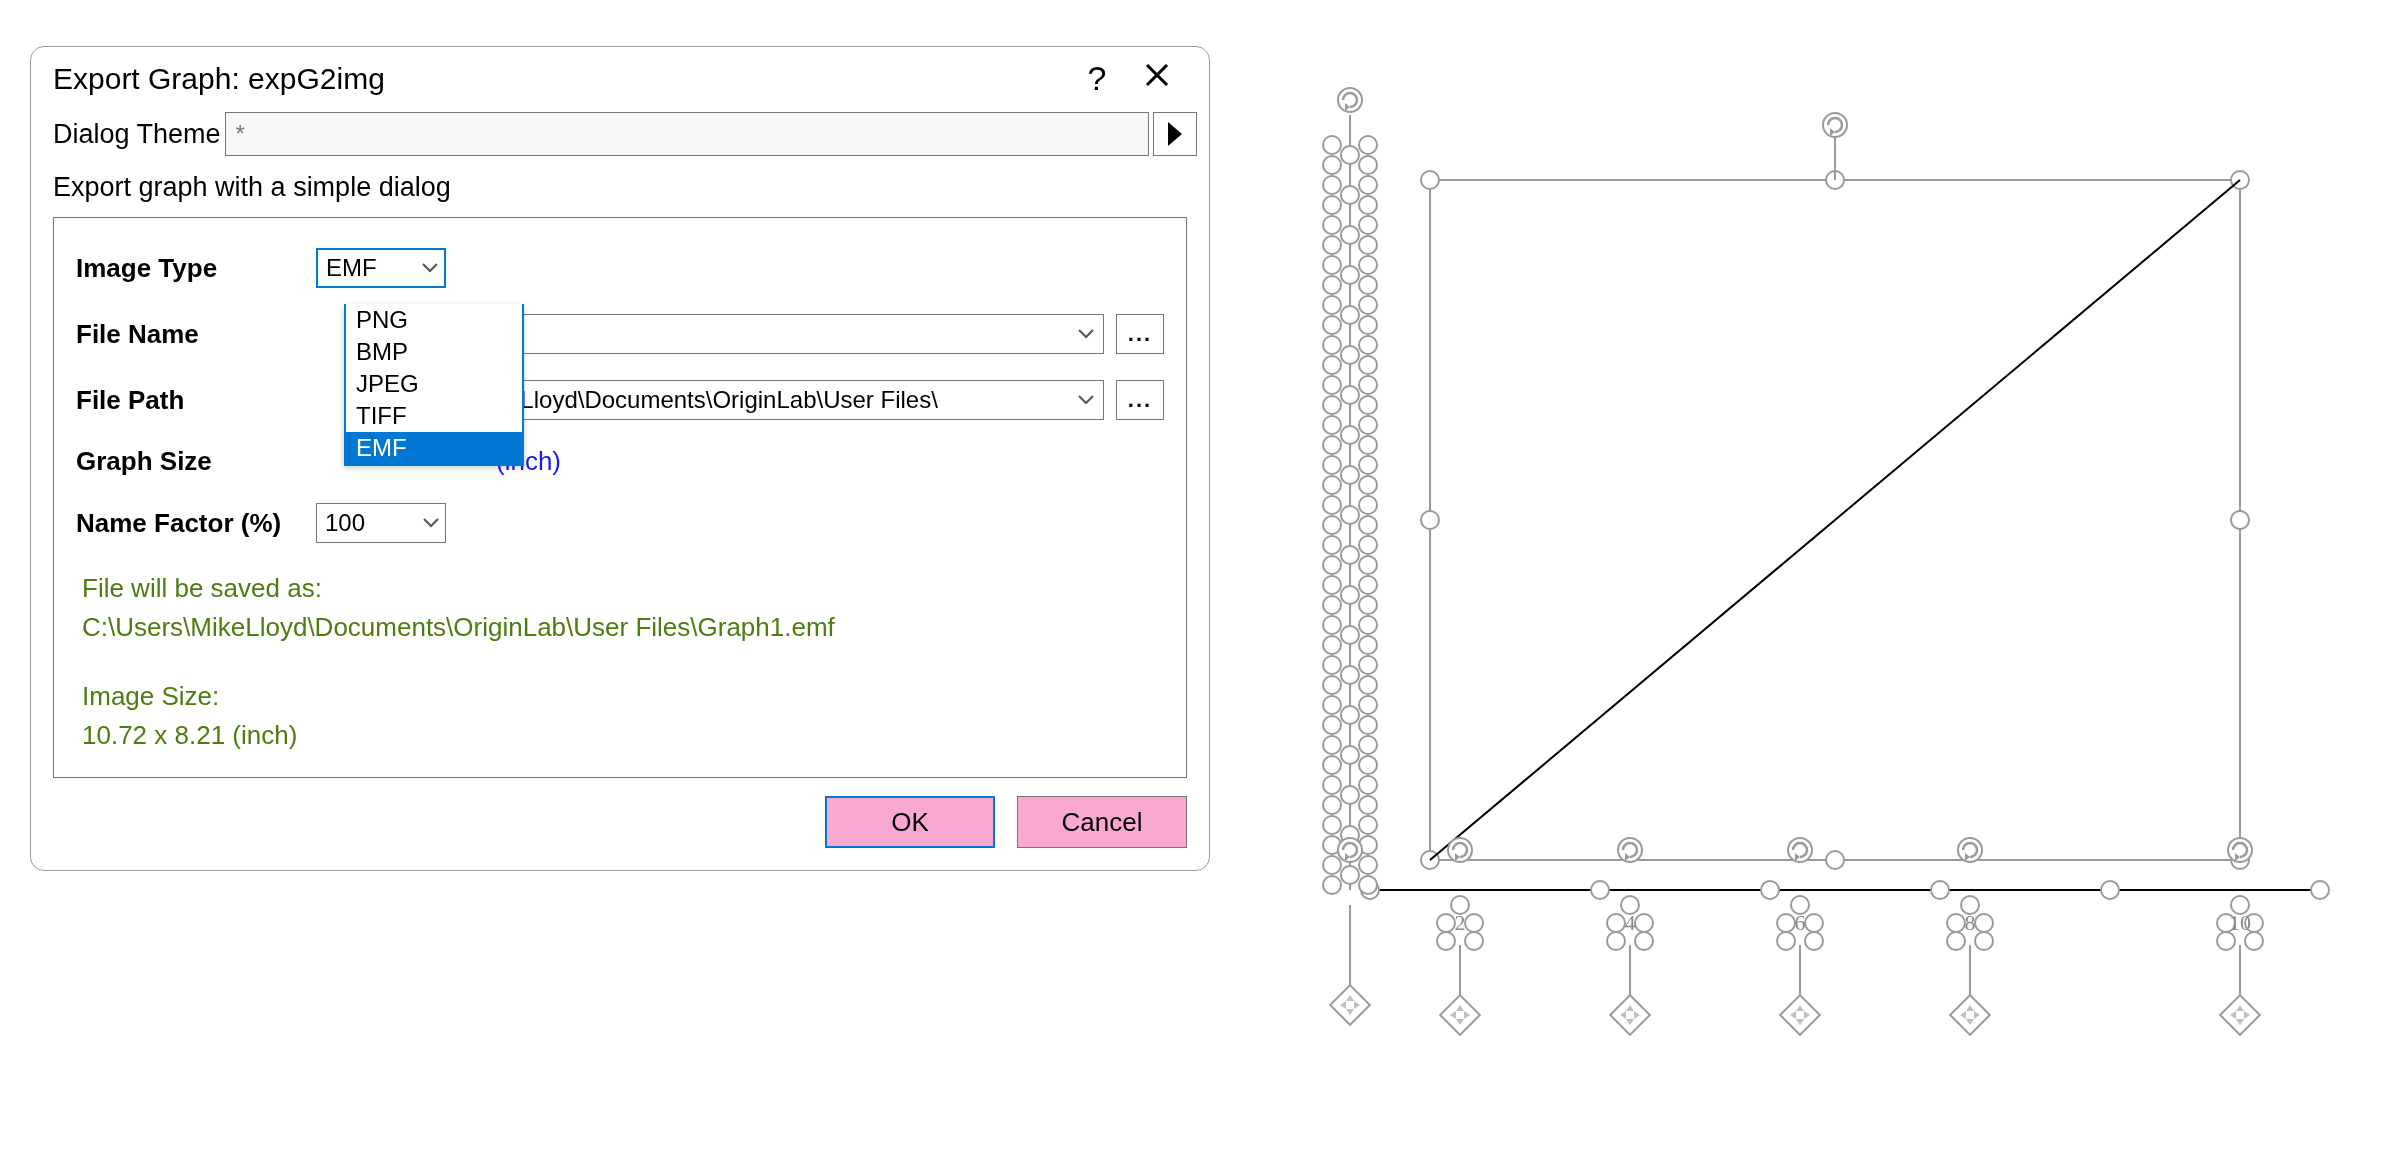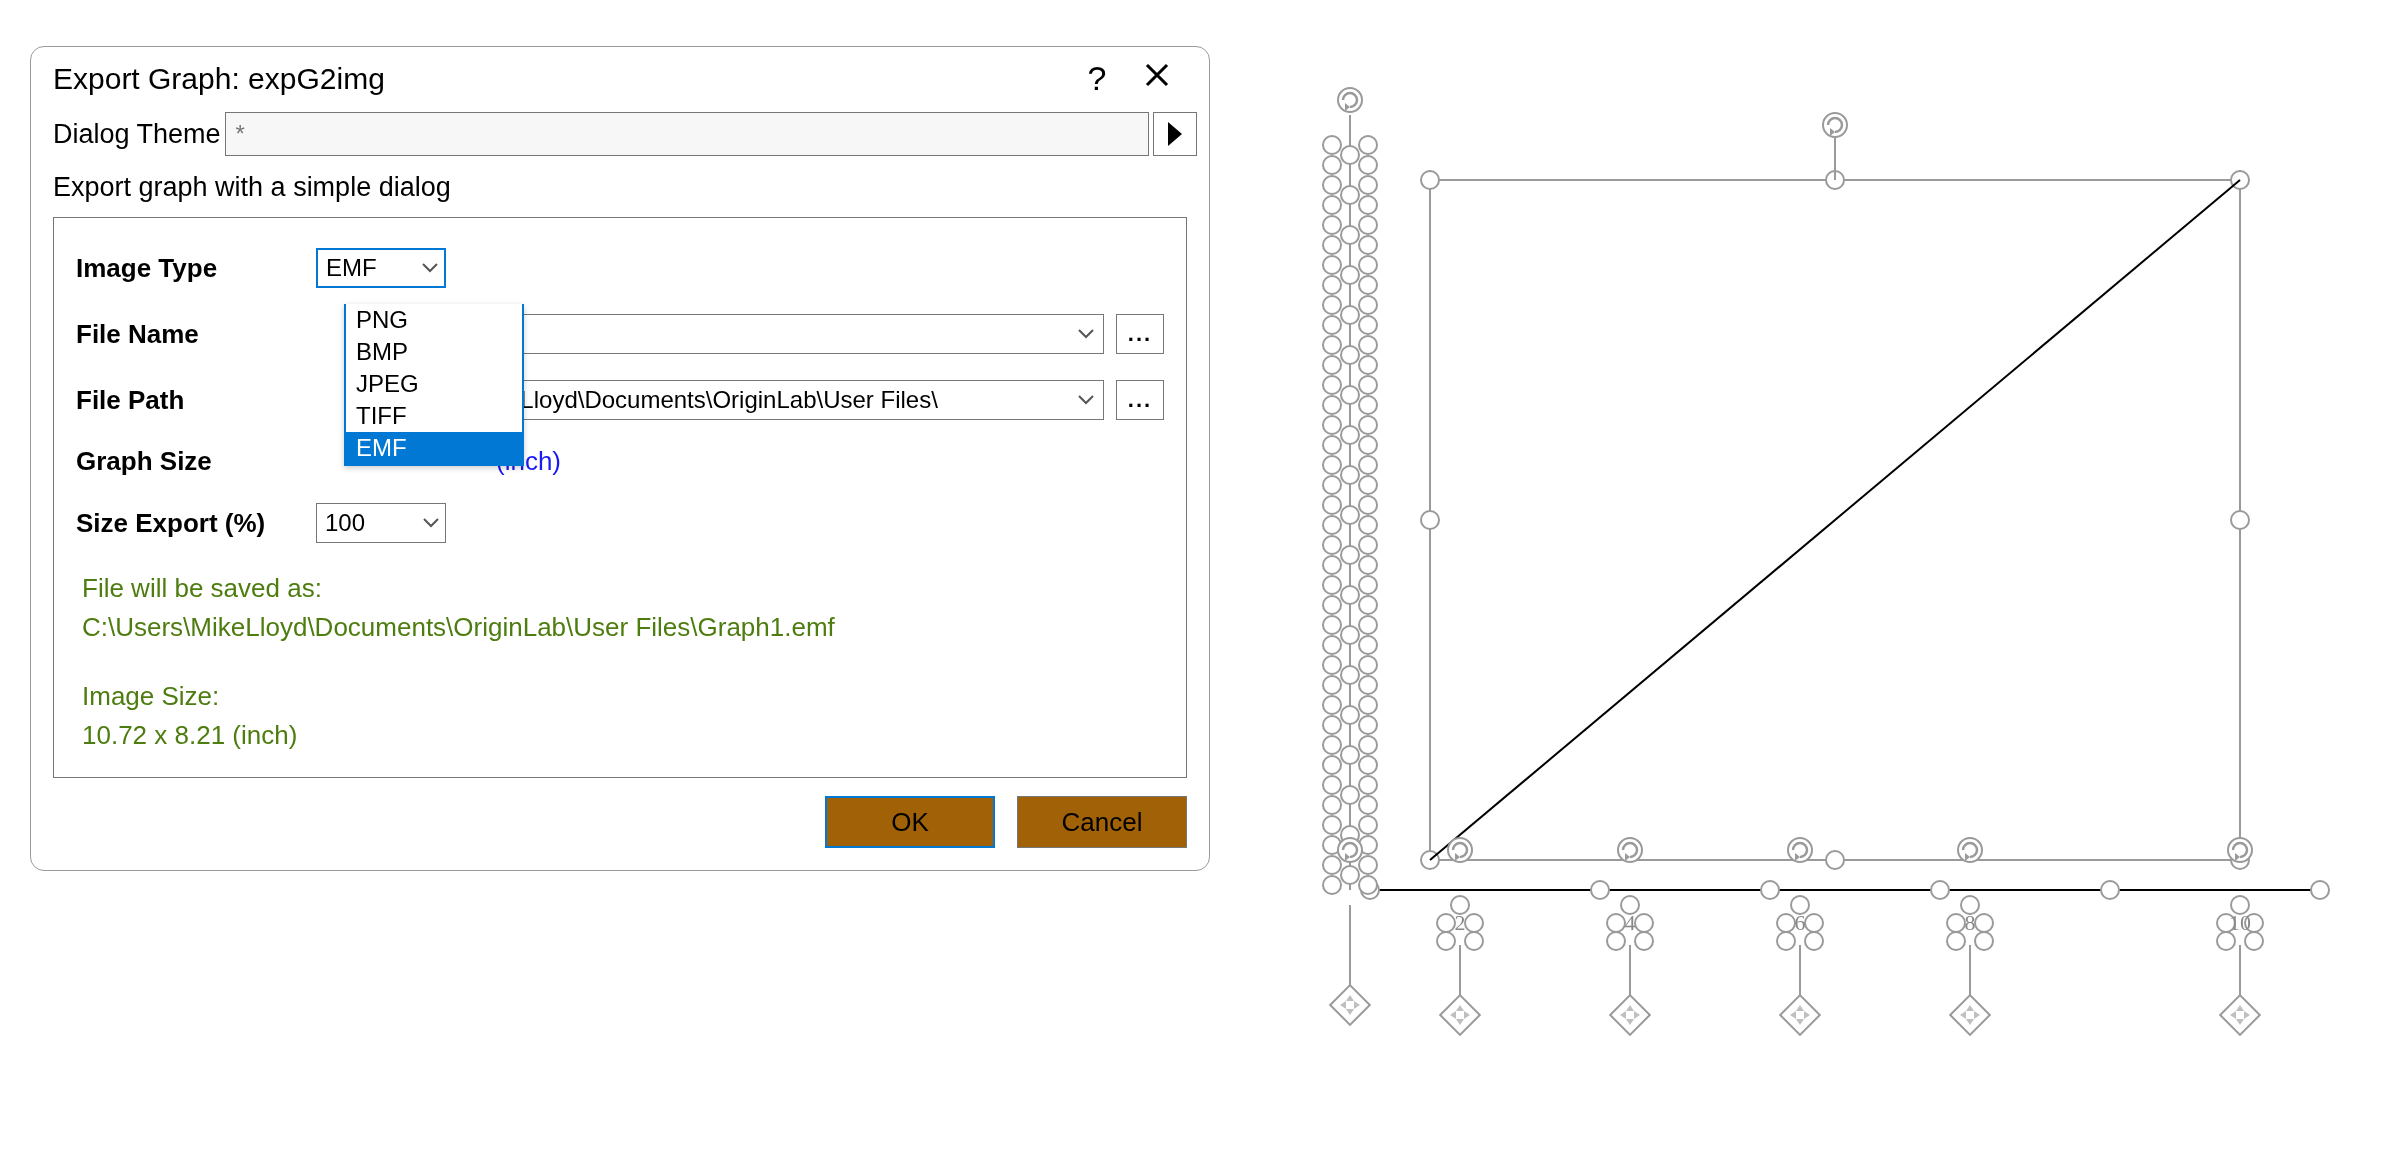--- a/index.html
+++ b/index.html
@@ -116,21 +116,21 @@
   }
   .dd-list .opt.sel { background: #0078d4; color: #fff; }
 
   .button-row {
     display: flex; justify-content: flex-end; gap: 22px;
     padding: 0 22px 22px 22px;
   }
   .btn {
     min-width: 170px; height: 52px;
     border: 1px solid #767676;
-    background: #a16207;
+    background: #f9a8d4;
     display: flex; align-items: center; justify-content: center;
     font-size: 26px; cursor: pointer;
   }
   .btn.primary { border: 2px solid #0078d4; }
 
   
   .graphpane {
     position: absolute;
     left: 1260px; top: 60px;
     width: 1100px; height: 1050px;
@@ -210,21 +210,21 @@
       </div>
       <div class="ellipsis-btn">...</div>
     </div>
 
     <div class="row">
       <div class="flabel">Graph Size</div>
       <div class="graphsize-val" style="margin-left:180px"> (inch)</div>
     </div>
 
     <div class="row">
-      <div class="flabel">Size Export (%)</div>
+      <div class="flabel">Name Factor (%)</div>
       <div class="combo small">
         <div class="val">100</div>
         <div class="caret">
           <svg width="16" height="10" viewBox="0 0 16 10">
                 <path d="M1 1 L8 8 L15 1" stroke="#555" stroke-width="2" fill="none"></path>
               </svg>
         </div>
       </div>
     </div>
 

